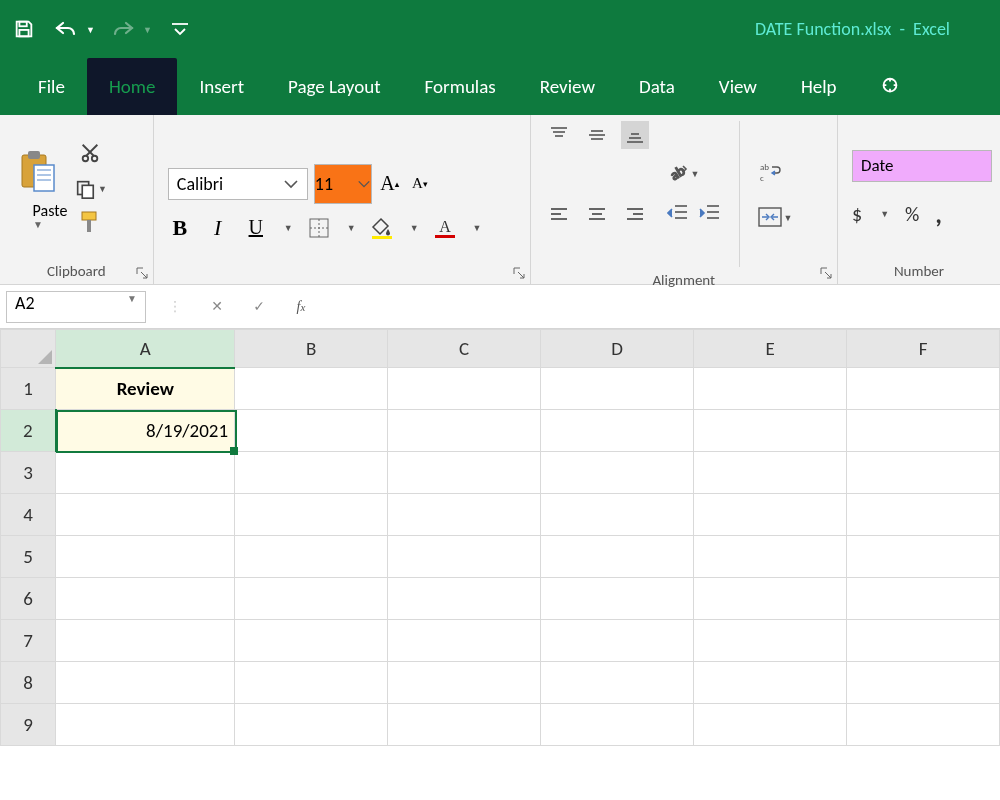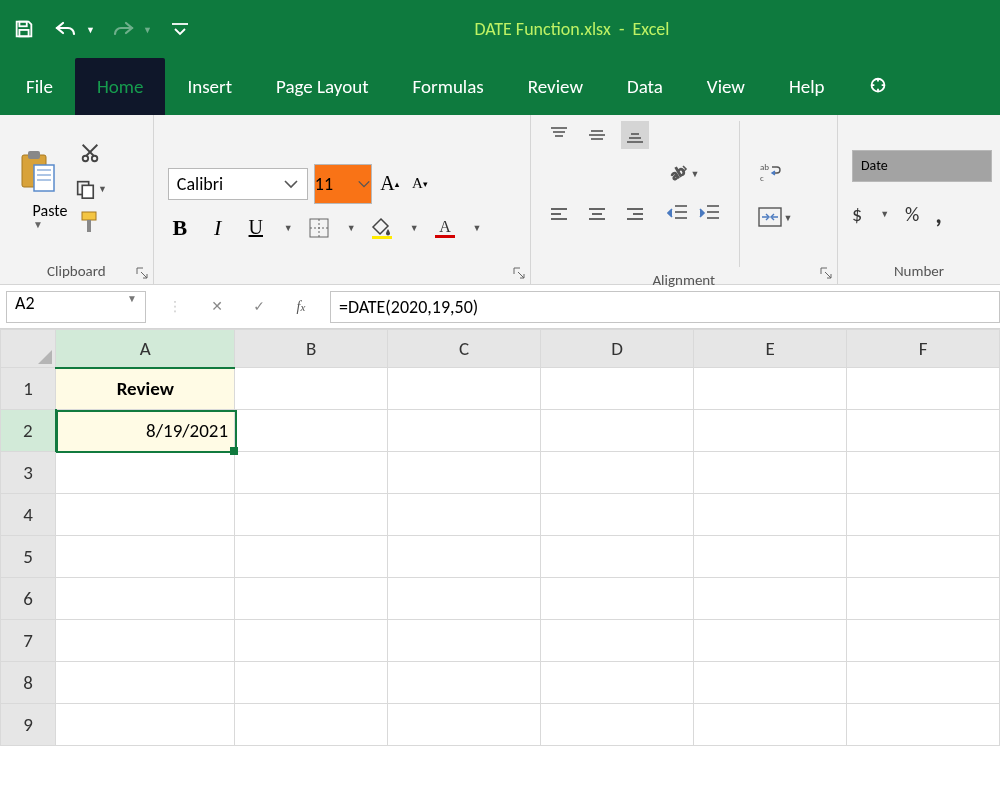--- a/index.html
+++ b/index.html
@@ -2,24 +2,24 @@
 <html><head>
 <meta charset="utf-8">
 <style>
   * { box-sizing: border-box; margin: 0; padding: 0; }
   body { font-family: "Segoe UI", Calibri, sans-serif; font-size: 14px; background: #fff; overflow: hidden; width: 1000px; height: 800px; }
   
   
   .title-bar { background: #0e7a3e; height: 58px; display: flex; align-items: center; padding: 0 10px; color: #fff; }
   .qat { display: flex; align-items: center; gap: 14px; }
   .qat-item { width: 28px; height: 28px; display: flex; align-items: center; justify-content: center; cursor: pointer; }
-  .title-text { flex: 1; text-align: center; font-size: 18px; color: #bef264; padding-right: 40px; }
-  
-  
-  .ribbon-tabs { background: #0e7a3e; height: 57px; display: flex; align-items: stretch; padding-left: 4px; color: #fff; }
+  .title-text { flex: 1; text-align: right; font-size: 18px; color: #5eead4; padding-right: 40px; }
+  
+  
+  .ribbon-tabs { background: #0e7a3e; height: 57px; display: flex; align-items: stretch; padding-left: 16px; color: #fff; }
   .ribbon-tab { padding: 0 22px; display: flex; align-items: center; font-size: 19px; cursor: pointer; border-top-left-radius: 2px; border-top-right-radius: 2px; }
   .ribbon-tab.file { background: transparent; }
   .ribbon-tab.active { background: #0f172a; color: #169c4e; }
   .tell-me { margin-left: 20px; display: flex; align-items: center; }
   .tell-me svg { width: 22px; height: 22px; }
   
   
   .ribbon { background: #f3f3f3; height: 170px; border-bottom: 1px solid #d5d5d5; display: flex; }
   .ribbon-group { border-right: 1px solid #d5d5d5; padding: 6px 8px 2px; display: flex; flex-direction: column; position: relative; }
   .group-label { text-align: center; font-size: 15px; color: #555; padding: 4px 0 2px; }
@@ -35,21 +35,21 @@
   .font-row { display: flex; align-items: center; gap: 6px; margin-bottom: 12px;}
   .font-row2 { display: flex; align-items: center; gap: 14px; }
   .font-name { width: 140px; height: 32px; border: 1px solid #b8b8b8; background: #fff; display: flex; align-items: center; justify-content: space-between; padding: 0 8px; font-size: 18px;}
   .font-size { width: 58px; height: 40px; border: 1px solid #b8b8b8; background: #f97316; display: flex; align-items: center; justify-content: space-between; padding: 0 0; font-size: 18px;}
   .btn-ic { width: 24px; height: 24px; display: flex; align-items: center; justify-content: center; font-size: 18px; cursor: pointer;}
   .drop-tri { font-size: 9px; color: #555; margin-left: 2px;}
   
   .align-grid { display: grid; grid-template-columns: repeat(3, 28px); grid-template-rows: repeat(2, 28px); gap: 10px 10px;}
   .align-cell { display: flex; align-items: center; justify-content: center;}
   
-  .number-format { width: 140px; height: 32px; border: 1px solid #b8b8b8; background: #a3a3a3; display: flex; align-items: center; padding: 0 8px; font-size: 14px;}
+  .number-format { width: 140px; height: 32px; border: 1px solid #b8b8b8; background: #f0abfc; display: flex; align-items: center; padding: 0 8px; font-size: 17px;}
   .num-row2 { display: flex; align-items: center; gap: 16px; margin-top: 16px; font-size: 20px; color: #333;}
   
   
   .formula-row { height: 44px; display: flex; align-items: center; background: #fff; border-bottom: 1px solid #d5d5d5;}
   .name-box { width: 140px; height: 32px; border: 1px solid #c5c5c5; margin-left: 6px; display: flex; align-items: flex-start; padding: 0 8px; font-size: 18px; justify-content: space-between;}
   .fx-controls { display: flex; align-items: center; gap: 20px; margin: 0 18px; color: #888;}
   .fx-btn { width: 22px; height: 22px; display:flex; align-items:center; justify-content:center;}
   .formula-bar { flex: 1; height: 32px; border: 1px solid #c5c5c5; padding: 0 8px; font-size: 18px; display: flex; align-items: center;}
   
   
@@ -347,23 +347,20 @@
   <div class="name-box">
       <span>A2</span>
       <span style="font-size:10px;color:#777">▼</span>
     </div>
   <div class="fx-controls">
     <div class="fx-btn" style="color:#ccc">⋮</div>
     <div class="fx-btn">✕</div>
     <div class="fx-btn">✓</div>
     <div class="fx-btn" style="font-style:italic;font-family:serif;color:#555">f<span style="font-size:11px">x</span></div>
   </div>
-  <div class="formula-bar">
-      <span>=DATE(2020,19,50)</span>
-    </div>
 </div>
 
 <div class="grid-area">
   <table class="sheet">
     <tbody>
         <tr>
       <th class="select-all"></th>
       <th class="col-h active" style="width:180px">A</th>
       <th class="col-h">B</th>
       <th class="col-h">C</th>

